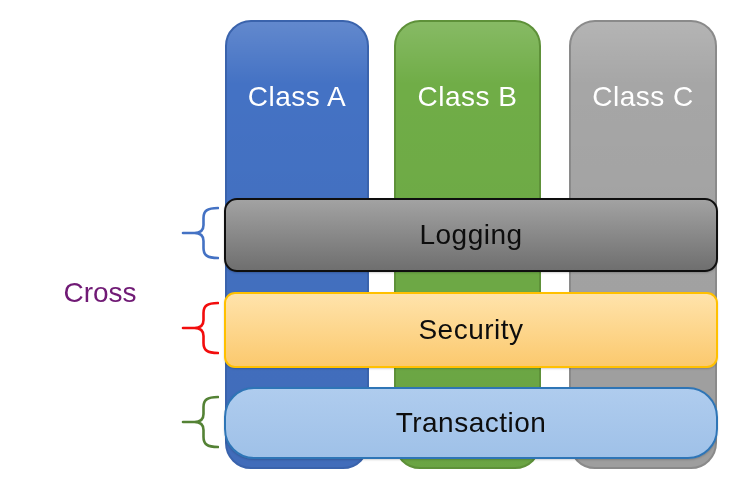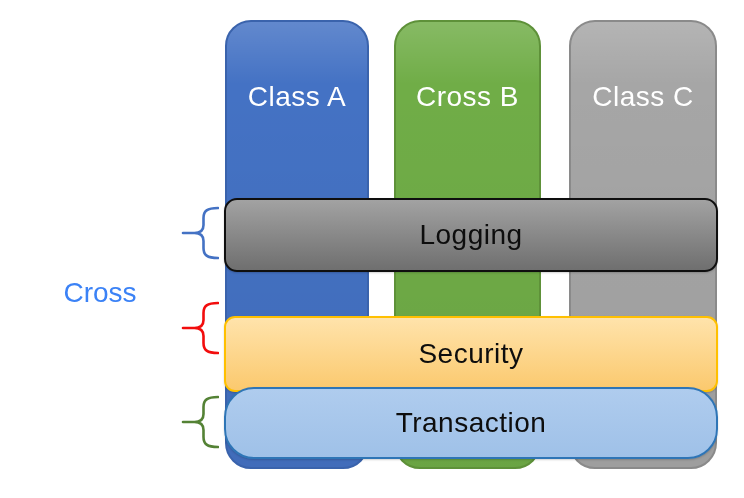--- a/index.html
+++ b/index.html
@@ -30,21 +30,21 @@
   .bar{
     position:absolute;left:224px;width:494px;box-sizing:border-box;
     display:flex;align-items:center;justify-content:center;
     font-size:28px;letter-spacing:.5px;
     color:var(--label-c);
     background:linear-gradient(180deg,var(--fill-top),var(--fill-bottom));
     border:2.5px solid var(--border-c);
     box-shadow:0 1px 2px rgba(0,0,0,.18);
   }
   .bar-logging{top:198px;height:74px;border-radius:13px;}
-  .bar-security{top:292px;height:76px;border-radius:11px;margin-top:24px;}
+  .bar-security{top:292px;height:76px;border-radius:11px;}
   .bar-transaction{top:387px;height:72px;border-radius:30px;}
 
   
   .side-label{
     position:absolute;left:10px;top:274px;width:180px;
     text-align:center;font-size:28px;line-height:37px;color:#151515;
   }
 
   
   .brace{position:absolute;width:38px;height:56px;}
@@ -55,21 +55,21 @@
 </style>
 </head>
 <body>
 
 <div class="canvas">
 
   <div class="col col-a" style="--c-fill: #4472C4; --c-border: #3A63AC; --c-text: #FFFFFF;">
     <div class="col-label">Class A</div>
   </div>
   <div class="col col-b" style="--c-fill: #70AD47; --c-border: #5E9139; --c-text: #FFFFFF;">
-    <div class="col-label">Cross B</div>
+    <div class="col-label">Class B</div>
   </div>
   <div class="col col-c" style="--c-fill: #A6A6A6; --c-border: #8A8A8A; --c-text: #FFFFFF;">
     <div class="col-label">Class C</div>
   </div>
 
   <div class="bar bar-logging" style="--fill-top: #A2A2A2; --fill-bottom: #6F6F6F; --border-c: #0F0F0F; --label-c: #0D0D0D;">
     <span>Logging</span>
   </div>
   <div class="bar bar-security" style="--fill-top: #FFE3AB; --fill-bottom: #FBC96E; --border-c: #FFC000; --label-c: #0D0D0D;">
     <span>Security</span>
@@ -87,17 +87,17 @@
     <svg viewBox="0 0 38 56" aria-hidden="true">
       <path d="M37 3 C26 3 22.5 6 22.5 13 L22.5 20 C22.5 25.5 19.5 28 13.5 28 L2 28 M13.5 28 C19.5 28 22.5 30.5 22.5 36 L22.5 43 C22.5 50 26 53 37 53" fill="none" stroke="currentColor" stroke-width="2.6" stroke-linecap="round" stroke-linejoin="round"></path>
     </svg>
   </div>
   <div class="brace brace-transaction" style="color: rgb(84, 130, 53);">
     <svg viewBox="0 0 38 56" aria-hidden="true">
       <path d="M37 3 C26 3 22.5 6 22.5 13 L22.5 20 C22.5 25.5 19.5 28 13.5 28 L2 28 M13.5 28 C19.5 28 22.5 30.5 22.5 36 L22.5 43 C22.5 50 26 53 37 53" fill="none" stroke="currentColor" stroke-width="2.6" stroke-linecap="round" stroke-linejoin="round"></path>
     </svg>
   </div>
 
-  <div class="side-label" style="color: #3b82f6;">
+  <div class="side-label" style="color: #701a75;">
     <div>Cross</div>
   </div>
 
 </div>
 
 </body></html>

